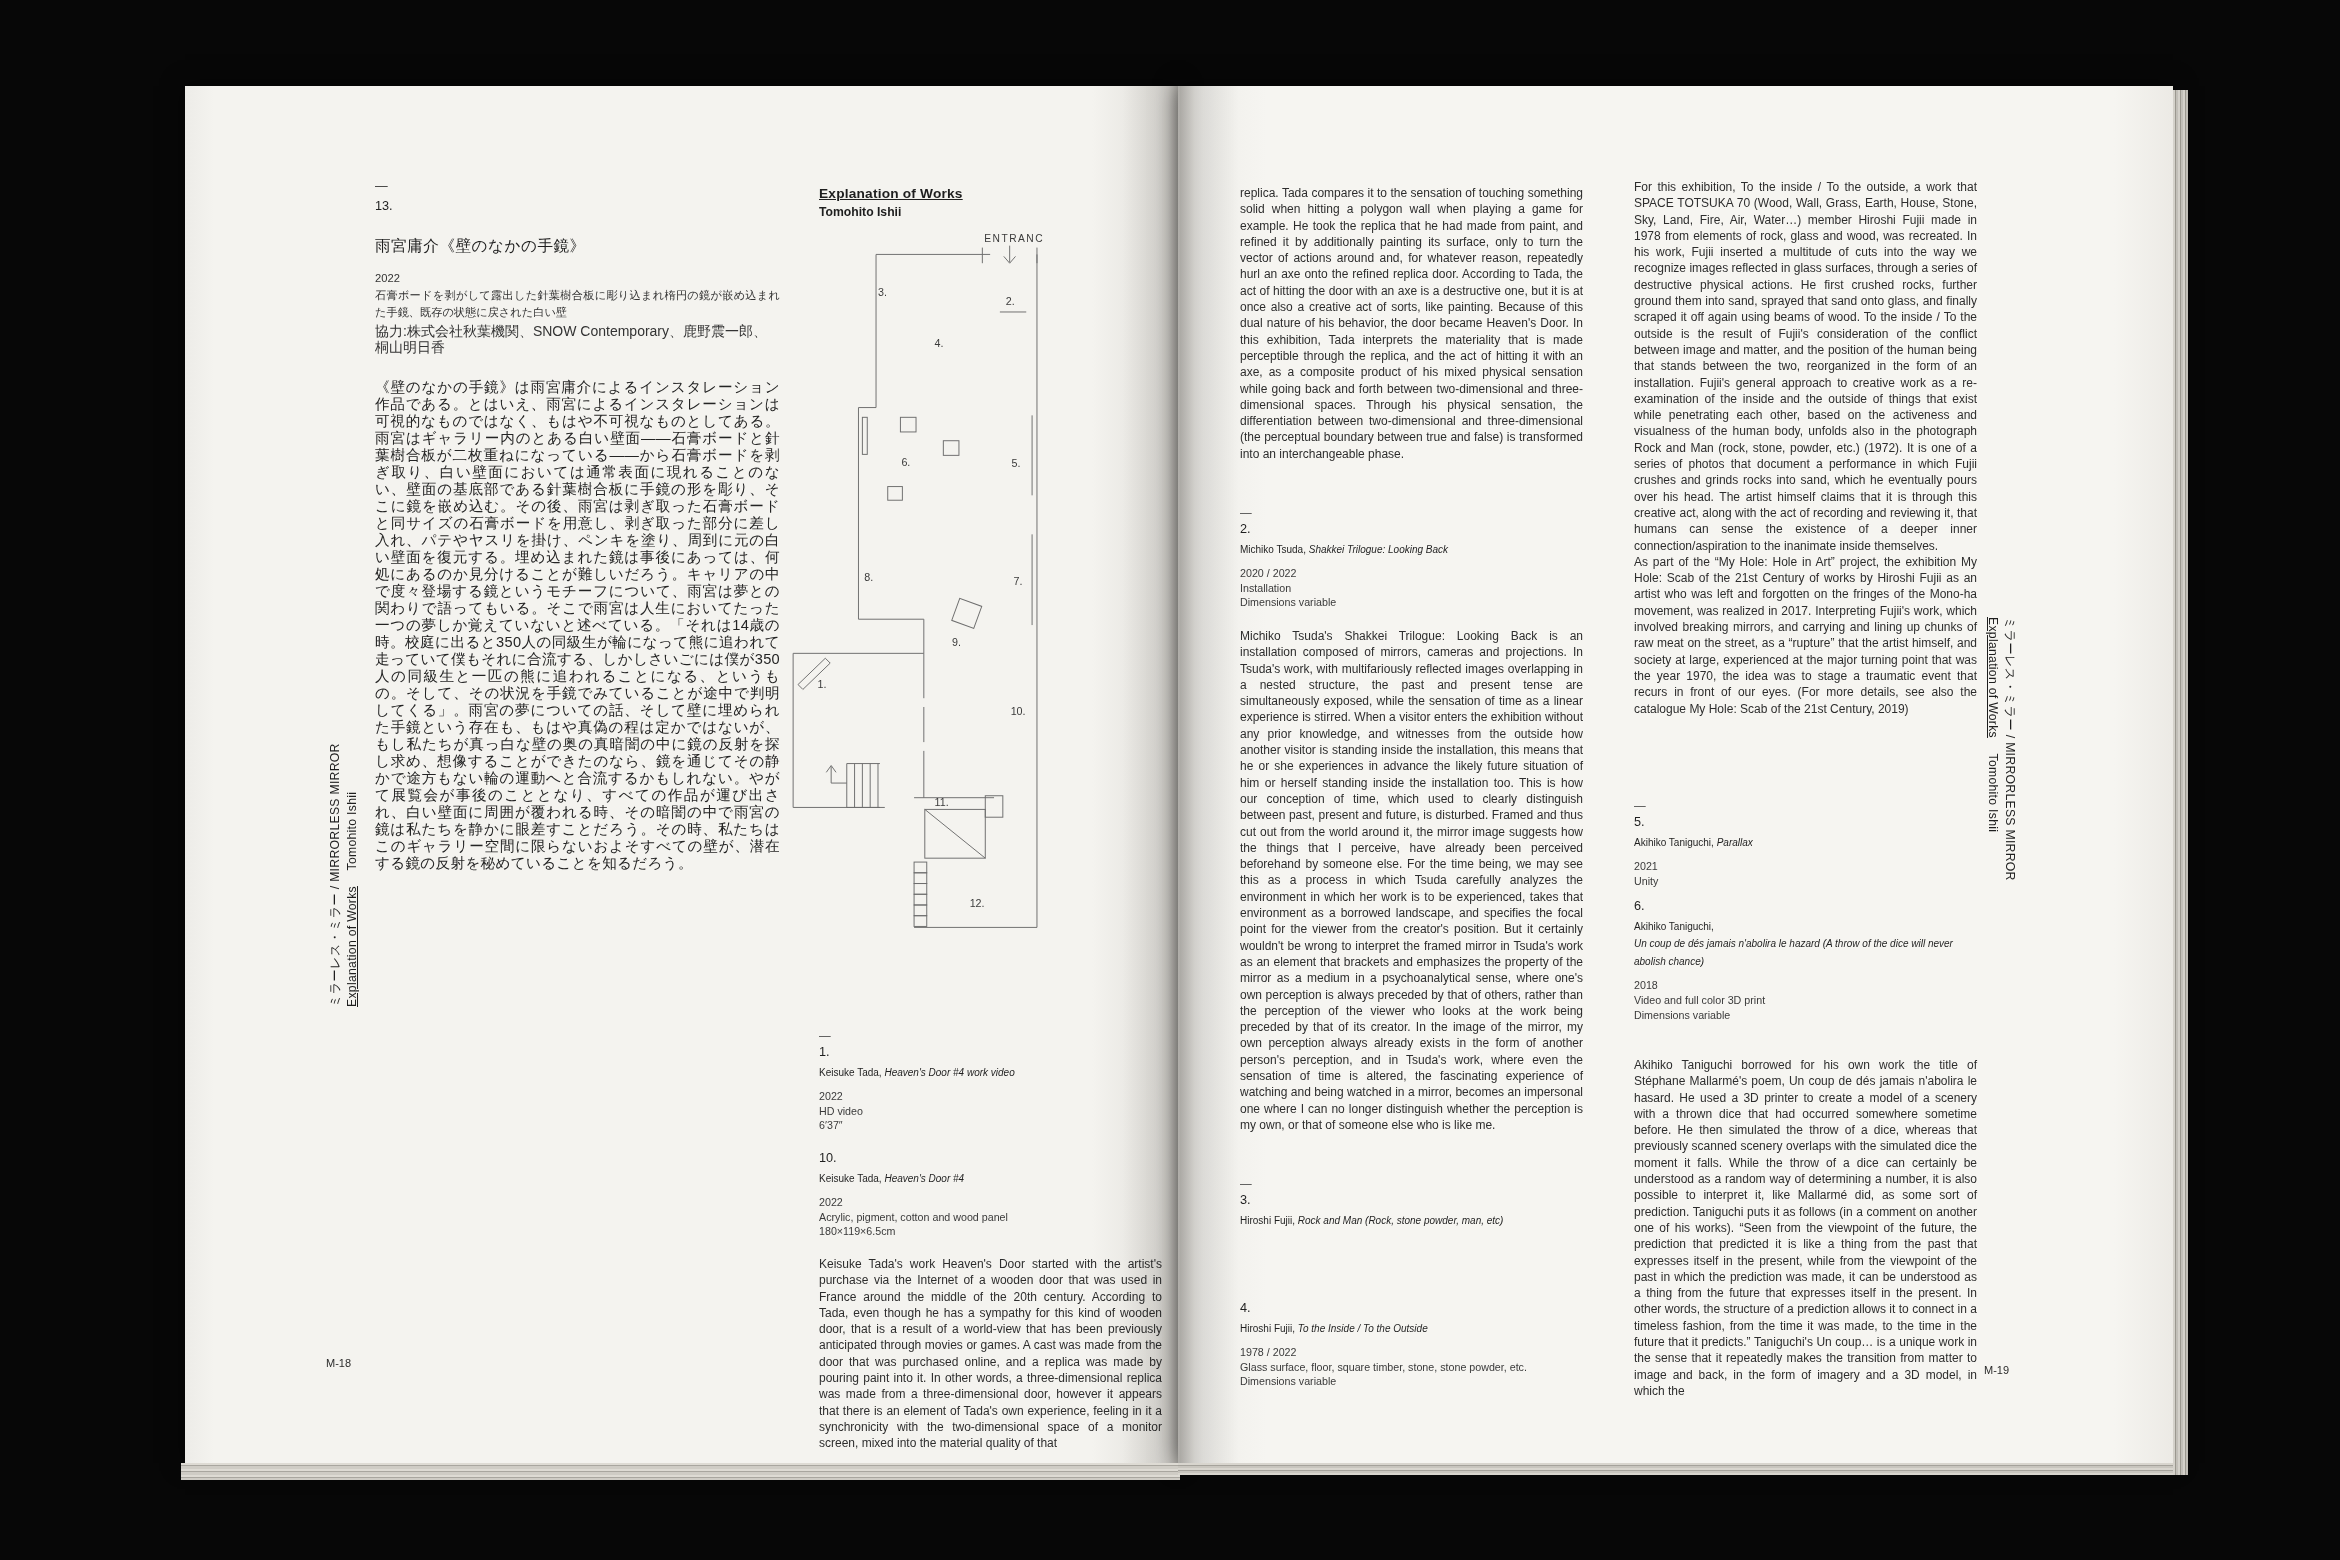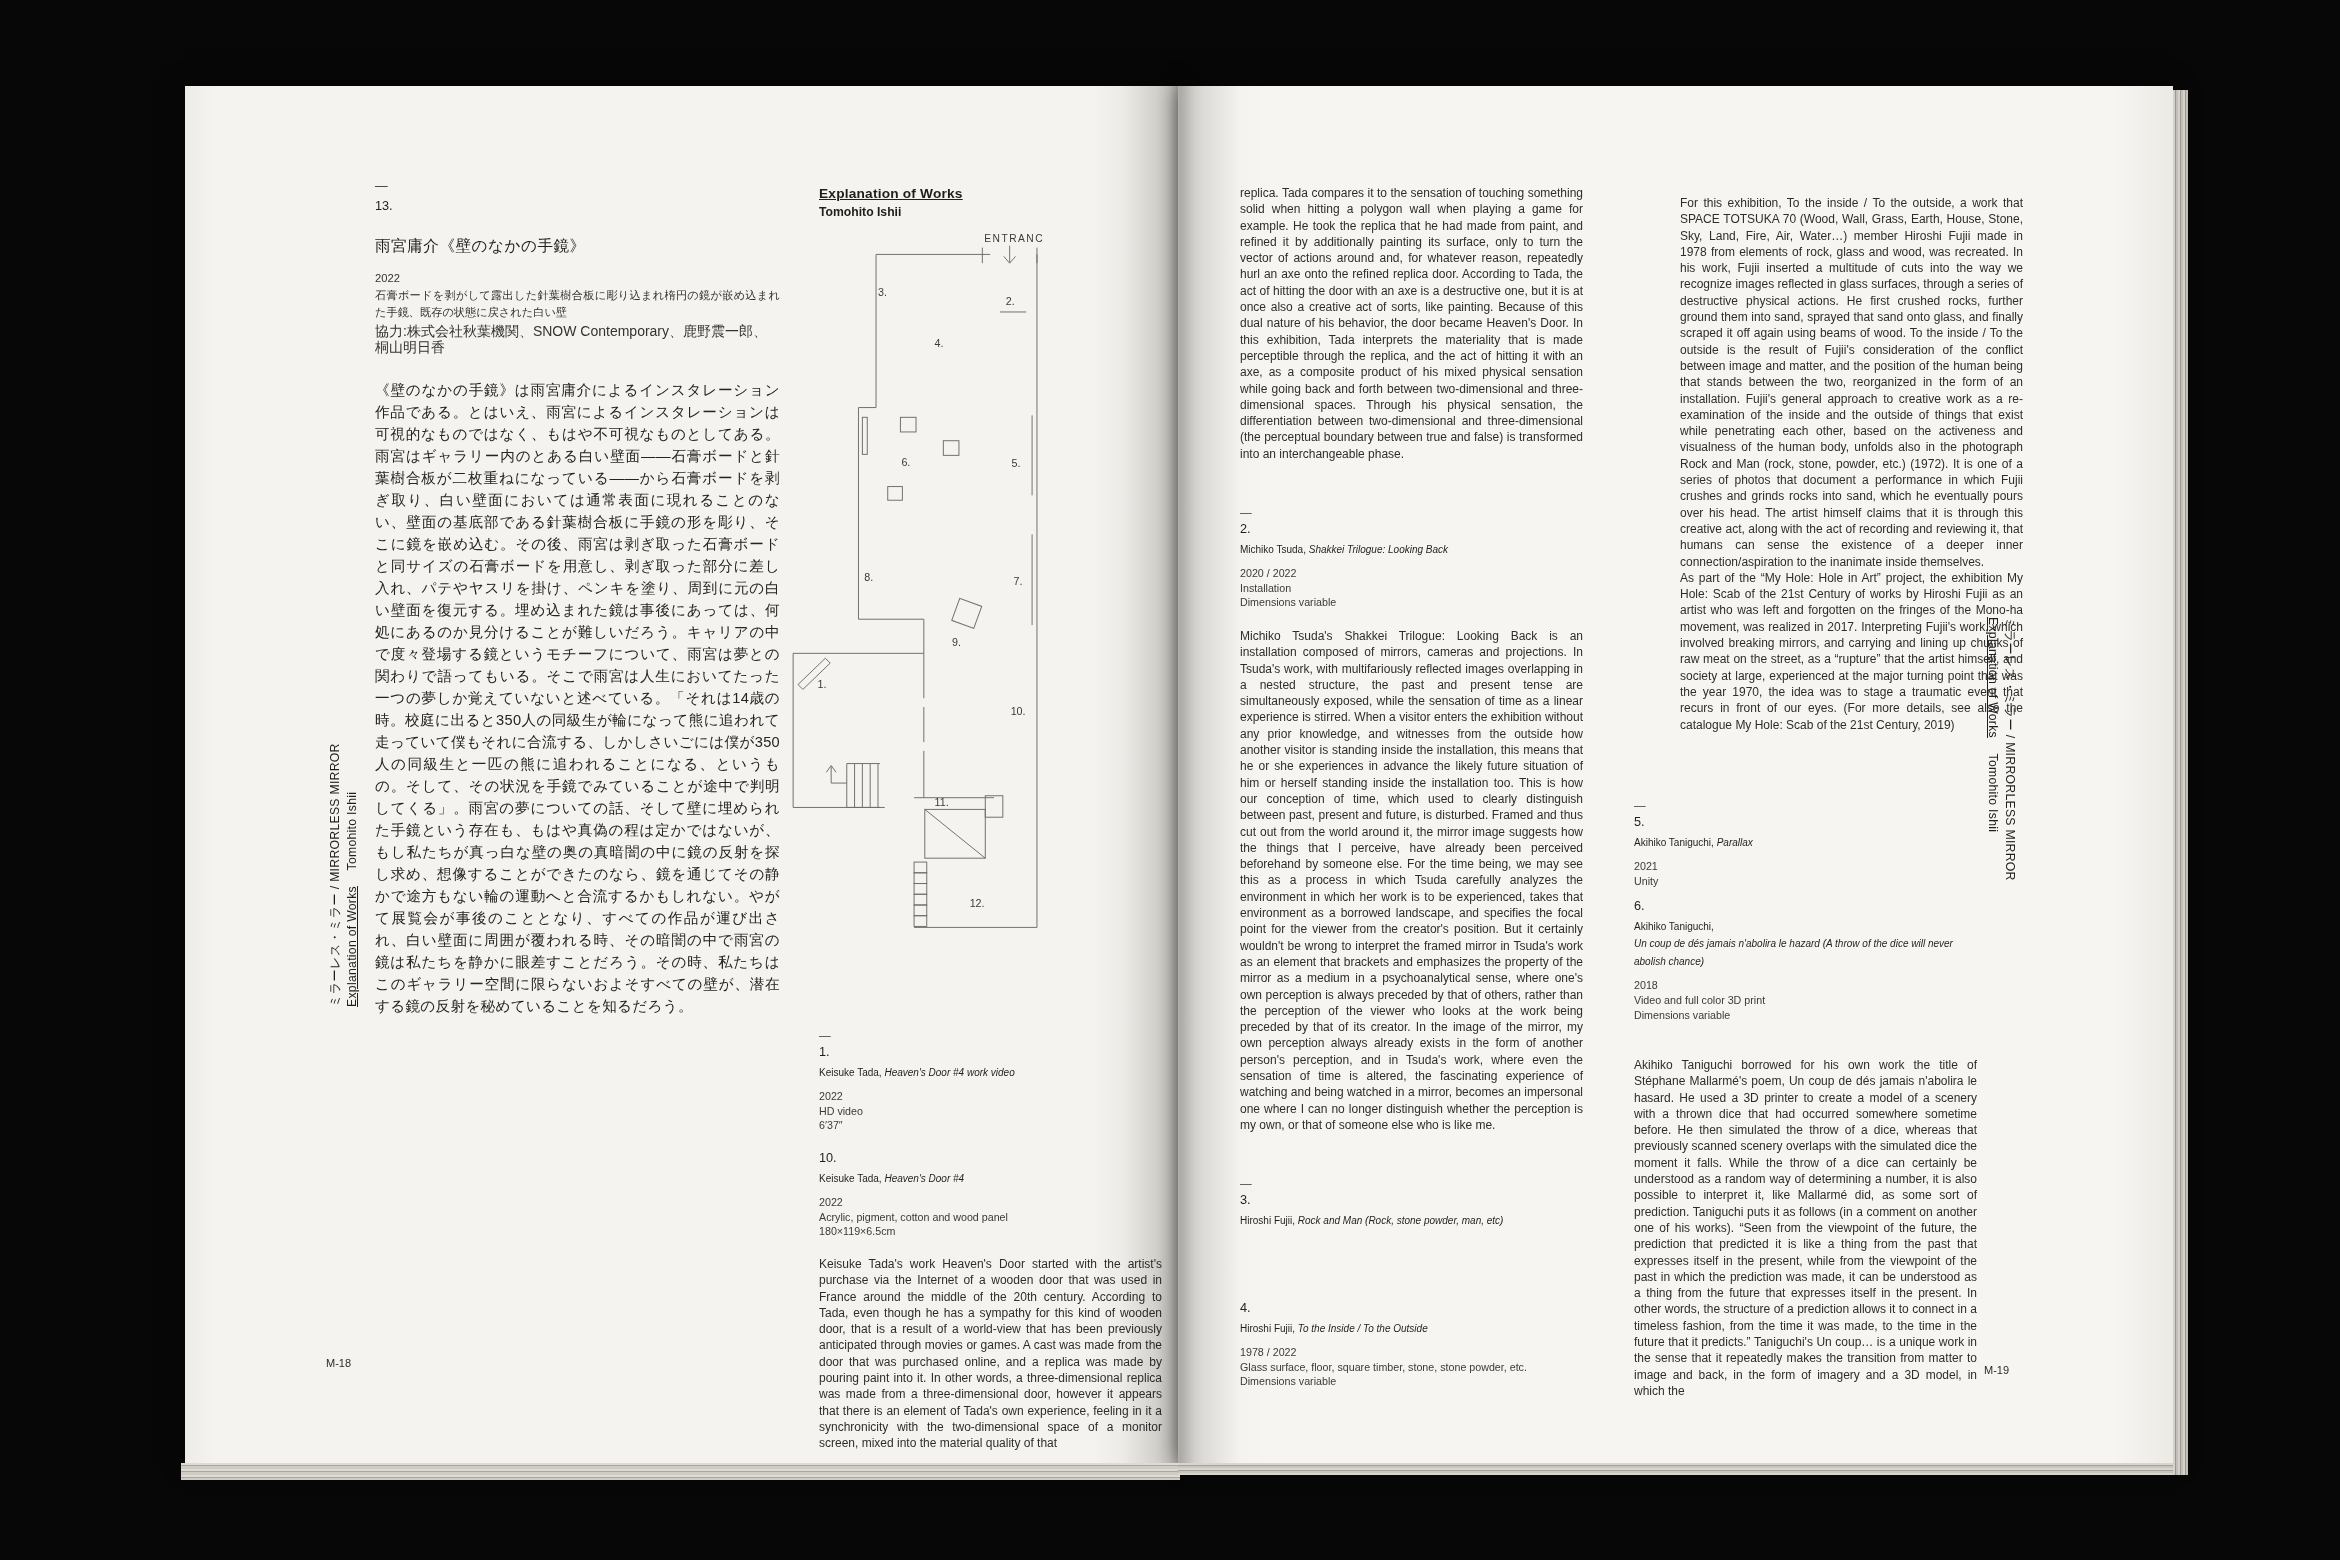--- a/index.html
+++ b/index.html
@@ -18,21 +18,21 @@
       background:repeating-linear-gradient(to right,#d4d1ca 0 2px,#9b988f 2px 2.9px,#c2bfb8 2.9px 4.9px);}
   .abs{position:absolute;}
   
   .jp-block{left:190px;top:93px;width:405px;}
   .dash-sm{font-size:12.7px;color:#333;margin-bottom:5.9px;}
   .jp-num{font-size:12.7px;margin-bottom:23px;color:#222;}
   .jp-title{font-size:15.6px;font-weight:400;color:#1e1e1e;margin-bottom:15.6px;letter-spacing:0.5px;}
   .jp-year{font-size:11.2px;color:#333;margin-bottom:2.9px;}
   .jp-meta{font-size:11.2px;line-height:16.6px;color:#333;text-align:justify;}
   .jp-credit{font-size:14px;line-height:16.6px;color:#333;margin-top:2px;}
-  .jp-body{font-size:14.6px;line-height:22px;margin-top:23.4px;text-align:justify;color:#242424;letter-spacing:0.3px;}
+  .jp-body{font-size:14.6px;line-height:17px;margin-top:23.4px;text-align:justify;color:#242424;letter-spacing:0.3px;}
   
   .col-header{left:634px;top:100px;}
   .col-header .t{font-size:13.7px;font-weight:700;text-decoration:underline;color:#1e1e1e;margin-bottom:3.9px;letter-spacing:0.2px;}
   .col-header .a{font-size:12.2px;font-weight:700;color:#1e1e1e;}
   
   .cap{width:343px;}
   .cap-dash{font-size:11.7px;color:#333;margin-bottom:3.9px;}
   .cap-num{font-size:12.7px;color:#1f1f1f;margin-bottom:4.9px;}
   .cap-title{font-size:10px;color:#1f1f1f;margin-bottom:7.8px;line-height:17.6px;}
   .cap-title .t-it{font-style:italic;}
@@ -197,21 +197,21 @@
   <div class="abs cap" style="left:62px;top:1215px;">
     <div class="cap-num">4.</div>
     <div class="cap-title"><span>Hiroshi Fujii, </span><span class="t-it">To the Inside / To the Outside</span></div>
     <div class="cap-meta">
       <div>1978 / 2022</div>
       <div>Glass surface, floor, square timber, stone, stone powder, etc.</div>
       <div>Dimensions variable</div>
     </div>
   </div>
 
-  <div class="abs en-par" style="left:456px;top:109px;margin-left:46px;">
+  <div class="abs en-par" style="left:456px;top:93px;">
     <p>For this exhibition, To the inside / To the outside, a work that SPACE TOTSUKA 70 (Wood, Wall, Grass, Earth, House, Stone, Sky, Land, Fire, Air, Water…) member Hiroshi Fujii made in 1978 from elements of rock, glass and wood, was recreated. In his work, Fujii inserted a multitude of cuts into the way we recognize images reflected in glass surfaces, through a series of destructive physical actions. He first crushed rocks, further ground them into sand, sprayed that sand onto glass, and finally scraped it off again using beams of wood. To the inside / To the outside is the result of Fujii's consideration of the conflict between image and matter, and the position of the human being that stands between the two, reorganized in the form of an installation. Fujii's general approach to creative work as a re-examination of the inside and the outside of things that exist while penetrating each other, based on the activeness and visualness of the human body, unfolds also in the photograph Rock and Man (rock, stone, powder, etc.) (1972). It is one of a series of photos that document a performance in which Fujii crushes and grinds rocks into sand, which he eventually pours over his head. The artist himself claims that it is through this creative act, along with the act of recording and reviewing it, that humans can sense the existence of a deeper inner connection/aspiration to the inanimate inside themselves.</p>
     <p>As part of the “My Hole: Hole in Art” project, the exhibition My Hole: Scab of the 21st Century of works by Hiroshi Fujii as an artist who was left and forgotten on the fringes of the Mono-ha movement, was realized in 2017. Interpreting Fujii's work, which involved breaking mirrors, and carrying and lining up chunks of raw meat on the street, as a “rupture” that the artist himself, and society at large, experienced at the major turning point that was the year 1970, the idea was to stage a traumatic event that recurs in front of our eyes. (For more details, see also the catalogue My Hole: Scab of the 21st Century, 2019)</p>
   </div>
 
   <div class="abs cap" style="left:456px;top:712px;">
     <div class="cap-dash">—</div>
     <div class="cap-num">5.</div>
     <div class="cap-title"><span>Akihiko Taniguchi, </span><span class="t-it">Parallax</span></div>
     <div class="cap-meta">
       <div>2021</div>

